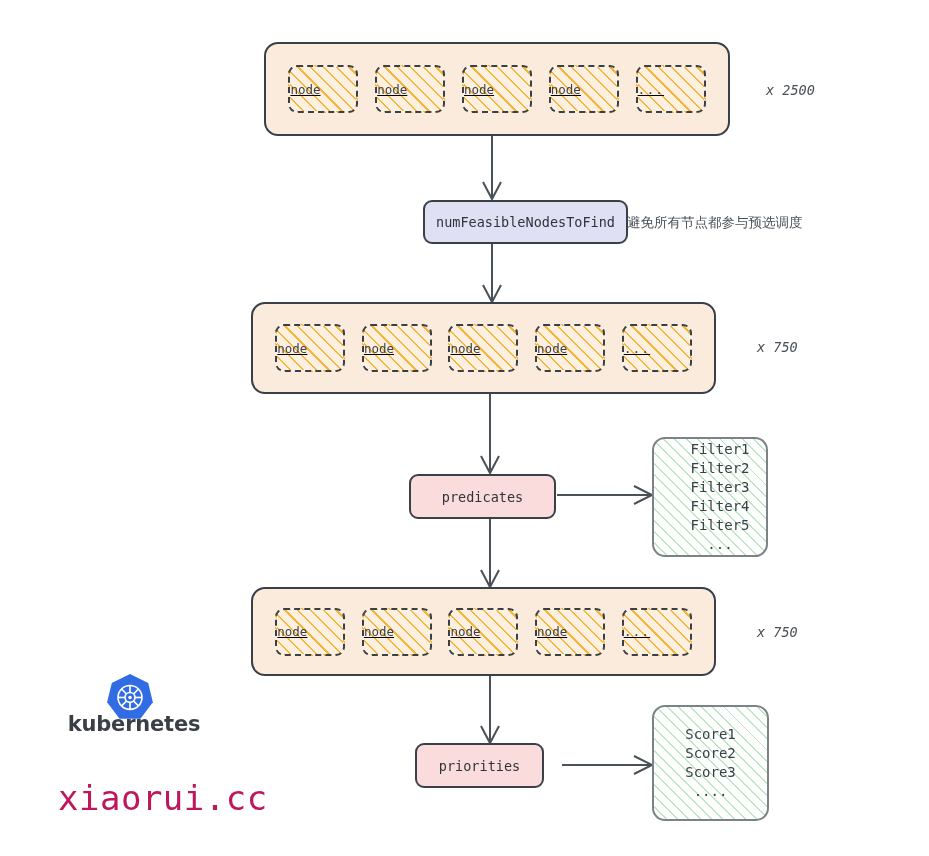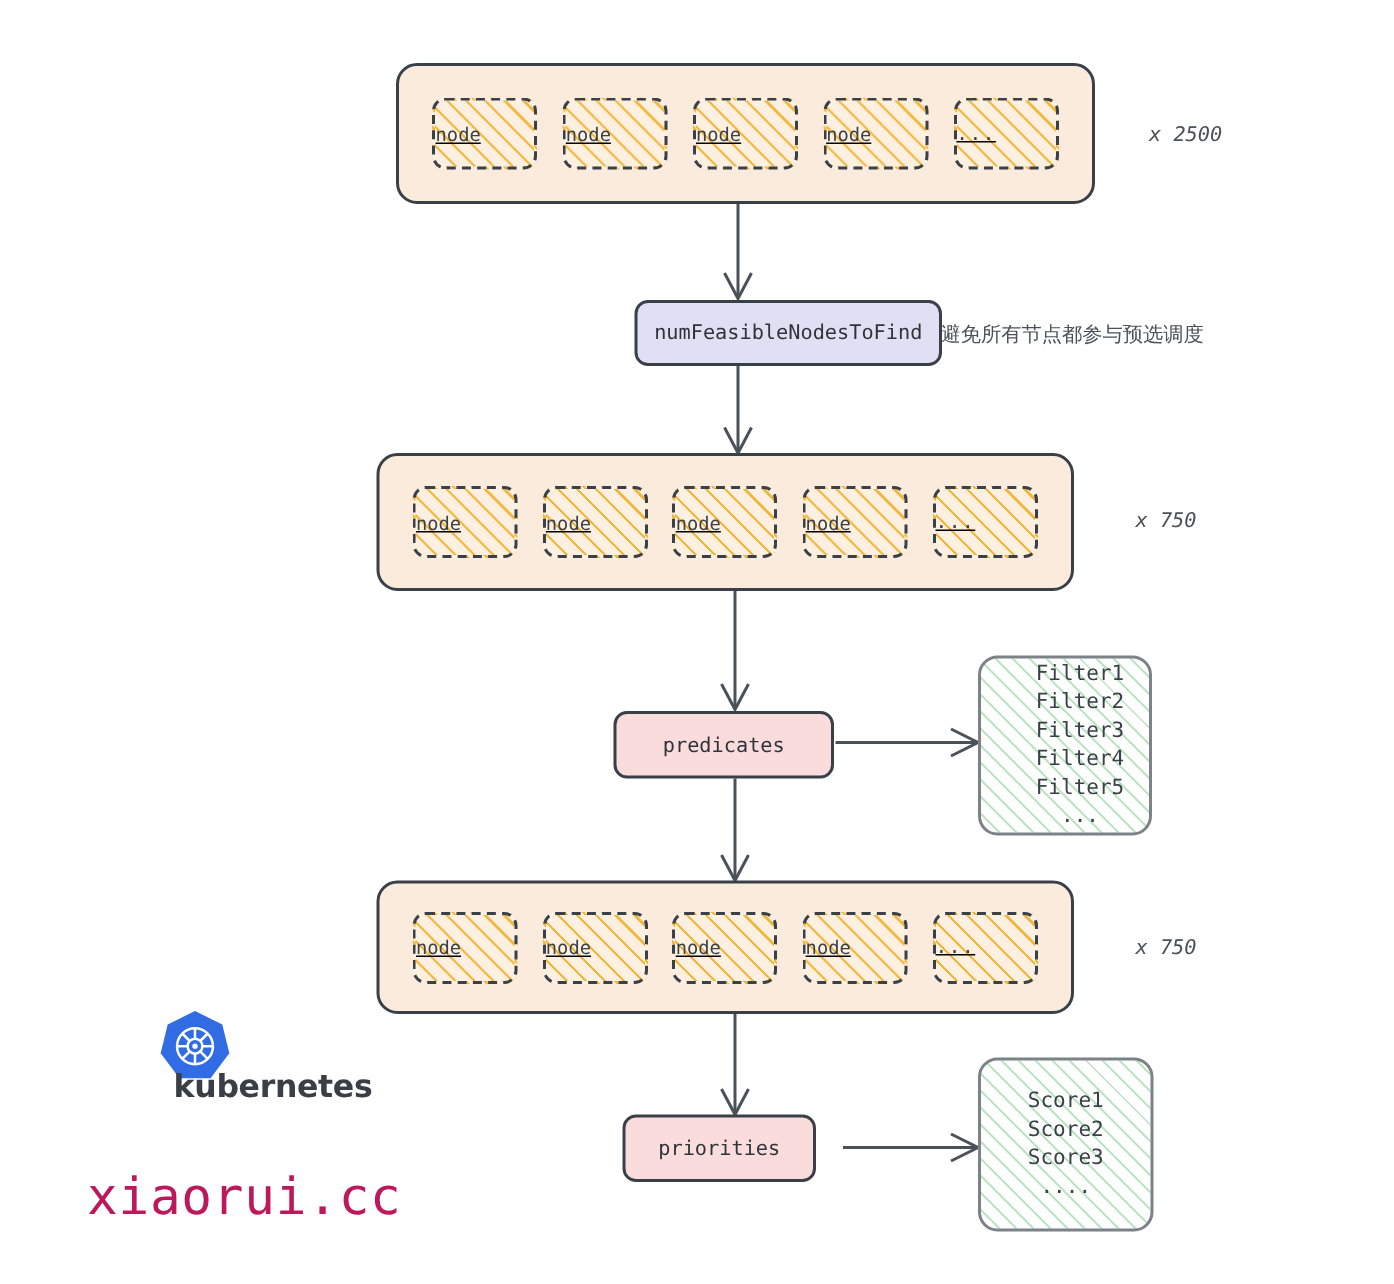--- a/index.html
+++ b/index.html
@@ -150,21 +150,20 @@
     position: absolute;
     left: 64px;
     top: 712px;
     width: 140px;
     text-align: center;
     font-family: "DejaVu Sans", sans-serif;
     font-weight: bold;
     font-size: 21px;
     color: #3a3f45;
     letter-spacing: -0.2px;
-    margin-left: 48px;
   }
   .watermark {
     position: absolute;
     left: 58px;
     top: 778px;
     font-family: "DejaVu Sans Mono", monospace;
     font-size: 34px;
     color: #be185d;
     letter-spacing: 0.5px;
   }

